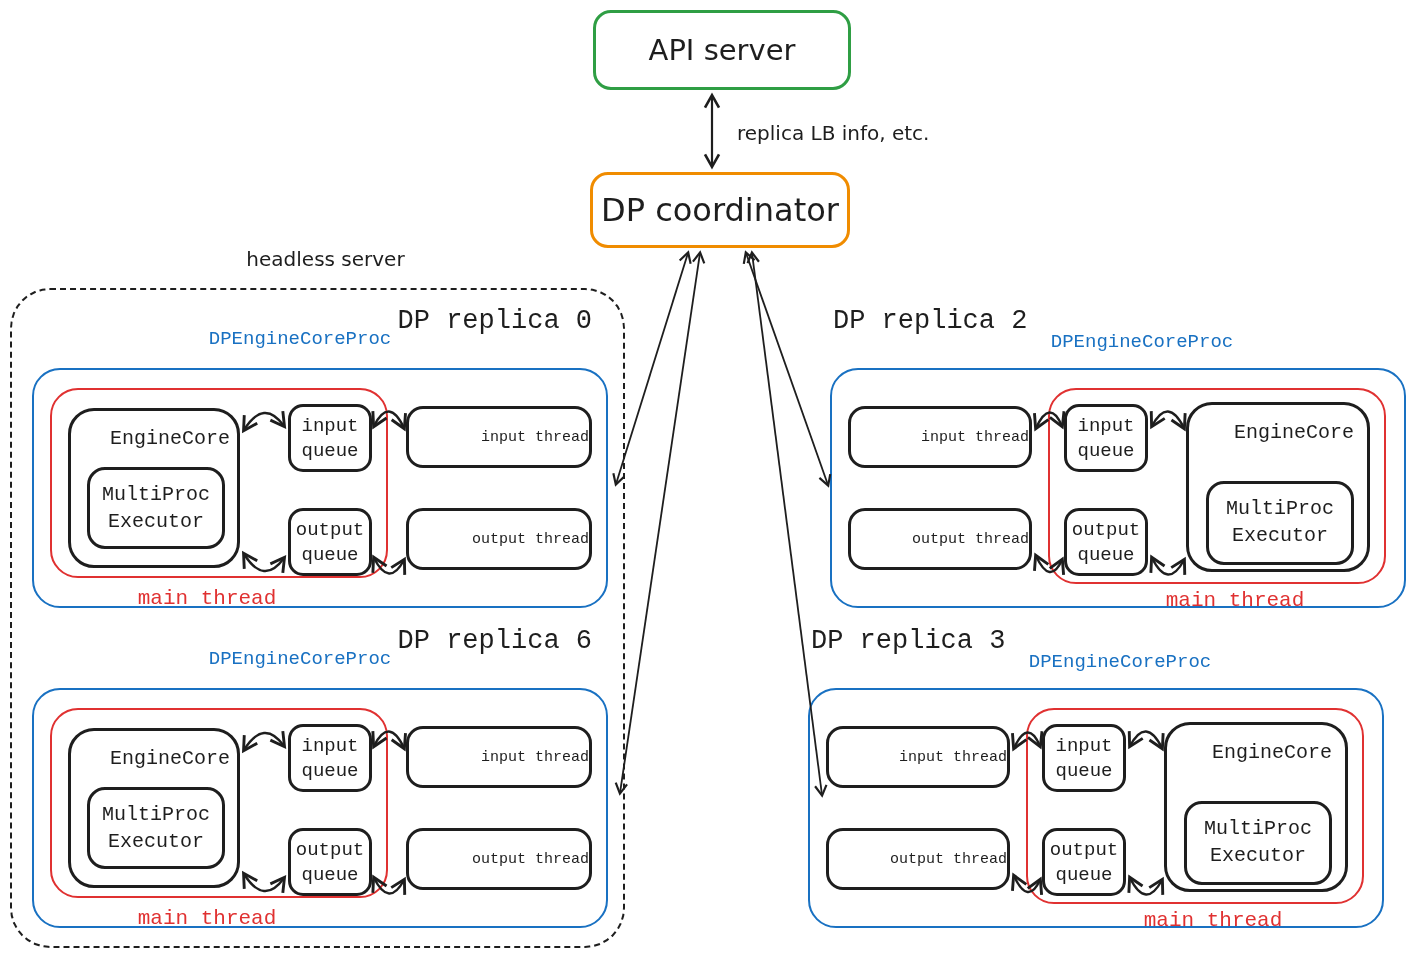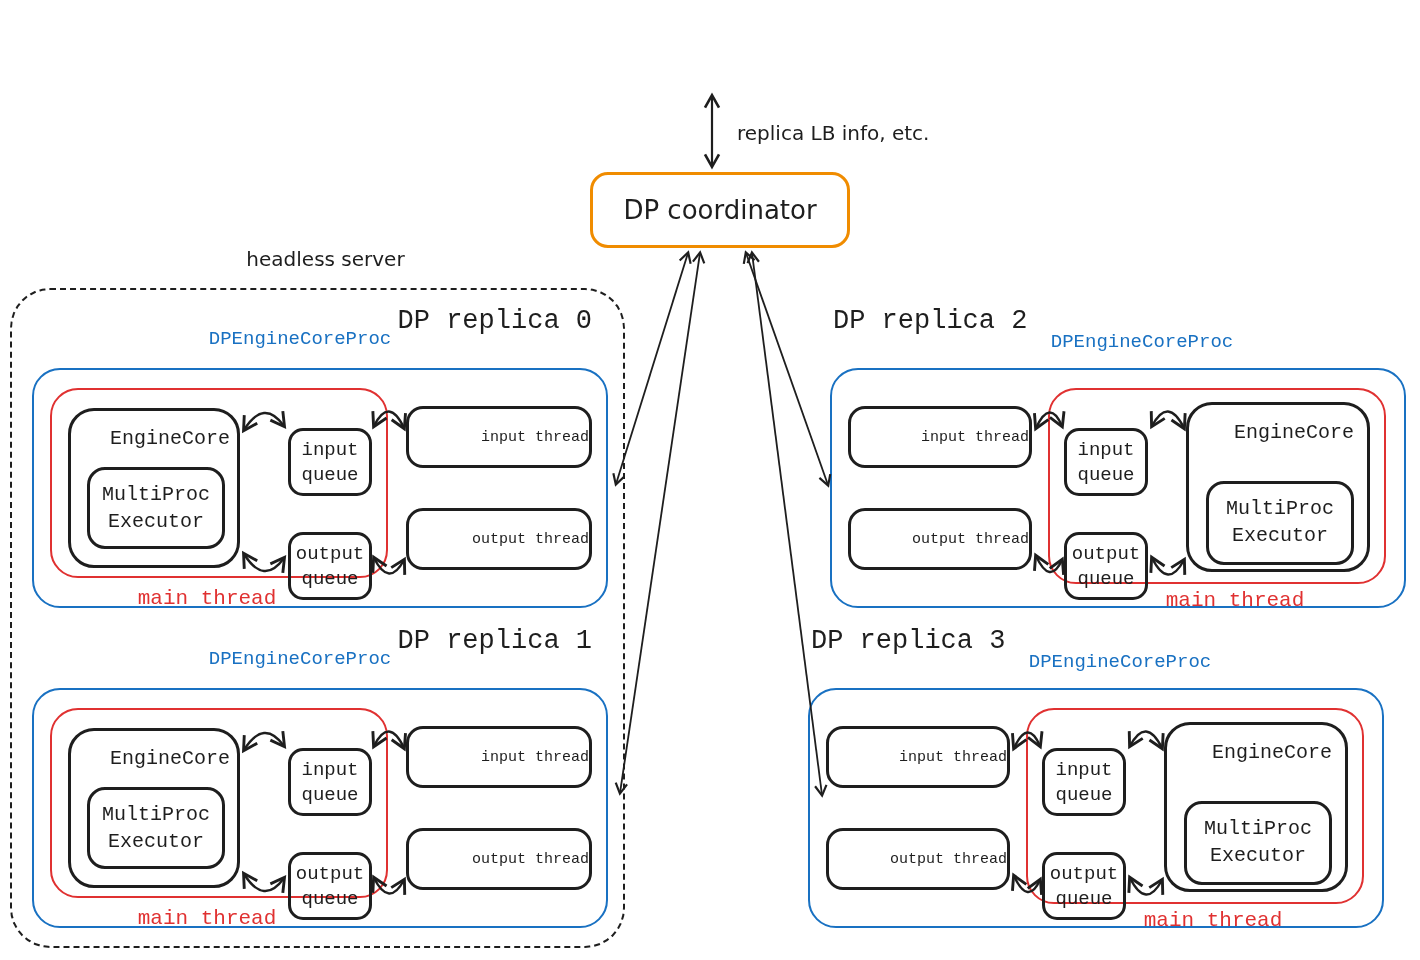--- a/index.html
+++ b/index.html
@@ -32,21 +32,21 @@
     justify-content: center;
   }
   #api-server {
     left: 593px; top: 10px; width: 258px; height: 80px;
     border: 3px solid var(--green);
     font-size: 29px;
   }
   #dp-coordinator {
     left: 590px; top: 172px; width: 260px; height: 76px;
     border: 3px solid var(--orange);
-    font-size: 26px;
+    font-size: 32px;
   }
   #exchange-label {
     position: absolute; left: 737px; top: 121px;
     font-size: 20px; white-space: nowrap;
   }
   #headless-label {
     position: absolute; left: 238px; top: 247px; width: 175px;
     text-align: center; font-size: 20px; white-space: nowrap;
   }
   #headless-box {
@@ -78,21 +78,21 @@
   }
   .multiproc {
     border-radius: 18px; text-align: center; white-space: pre-line;
     font-size: 20px; line-height: 27px; padding-top: 11px;
   }
   .left  .multiproc { left: 16px; top: 56px; width: 138px; height: 82px; }
   .right .multiproc { left: 17px; top: 76px; width: 148px; height: 84px; }
 
   .queue {
     border-radius: 15px; text-align: center; white-space: pre-line;
-    font-size: 19px; line-height: 25px; padding-top: 7px; margin-top: 24px;
+    font-size: 19px; line-height: 25px; padding-top: 7px;
   }
   .left  .input-queue  { left: 256px; top: 36px;  width: 84px; height: 68px; }
   .left  .output-queue { left: 256px; top: 140px; width: 84px; height: 68px; }
   .right .input-queue  { left: 234px; top: 36px;  width: 84px; height: 68px; }
   .right .output-queue { left: 234px; top: 140px; width: 84px; height: 68px; }
 
   .thread {
     border-radius: 17px; display: flex; align-items: center; justify-content: flex-end;
     font-size: 15px;
   }
@@ -124,20 +124,23 @@
   .lpath { fill: none; stroke: var(--ink); stroke-width: 1.8px; }
 </style>
 </head>
 <body>
 
 <div id="canvas">
 
   <div id="headless-box"></div>
   <div id="headless-label">headless server</div>
 
+  <div class="node" id="api-server">
+    <span>API server</span>
+  </div>
   <div class="node" id="dp-coordinator">
     <span>DP coordinator</span>
   </div>
   <div id="exchange-label">replica LB info, etc.</div>
 
   <div class="replica left" style="left:32px; top:368px;">
     <div class="replica-title">DP replica 0</div>
     <div class="proc-label">DPEngineCoreProc</div>
     <div class="blue-box"></div>
     <div class="red-box"></div>
@@ -159,21 +162,21 @@
     <div class="main-thread-label">main thread</div>
     <svg class="arrows" width="576" height="240">
       <path class="apath" d="M 212 62 Q 232 30 252 58" marker-start="url(#chev)" marker-end="url(#chev)"></path>
       <path class="apath" d="M 342 58 Q 357 28 372 60" marker-start="url(#chev)" marker-end="url(#chev)"></path>
       <path class="apath" d="M 212 186 Q 232 218 252 190" marker-start="url(#chev)" marker-end="url(#chev)"></path>
       <path class="apath" d="M 342 190 Q 357 220 372 192" marker-start="url(#chev)" marker-end="url(#chev)"></path>
     </svg>
   </div>
 
   <div class="replica left" style="left:32px; top:688px;">
-    <div class="replica-title">DP replica 1</div>
+    <div class="replica-title">DP replica 6</div>
     <div class="proc-label">DPEngineCoreProc</div>
     <div class="blue-box"></div>
     <div class="red-box"></div>
     <div class="bbox engine-core">
       <div class="engine-core-label">EngineCore</div>
       <div class="bbox multiproc">MultiProc
 Executor</div>
     </div>
     <div class="bbox queue input-queue">input
 queue</div>

